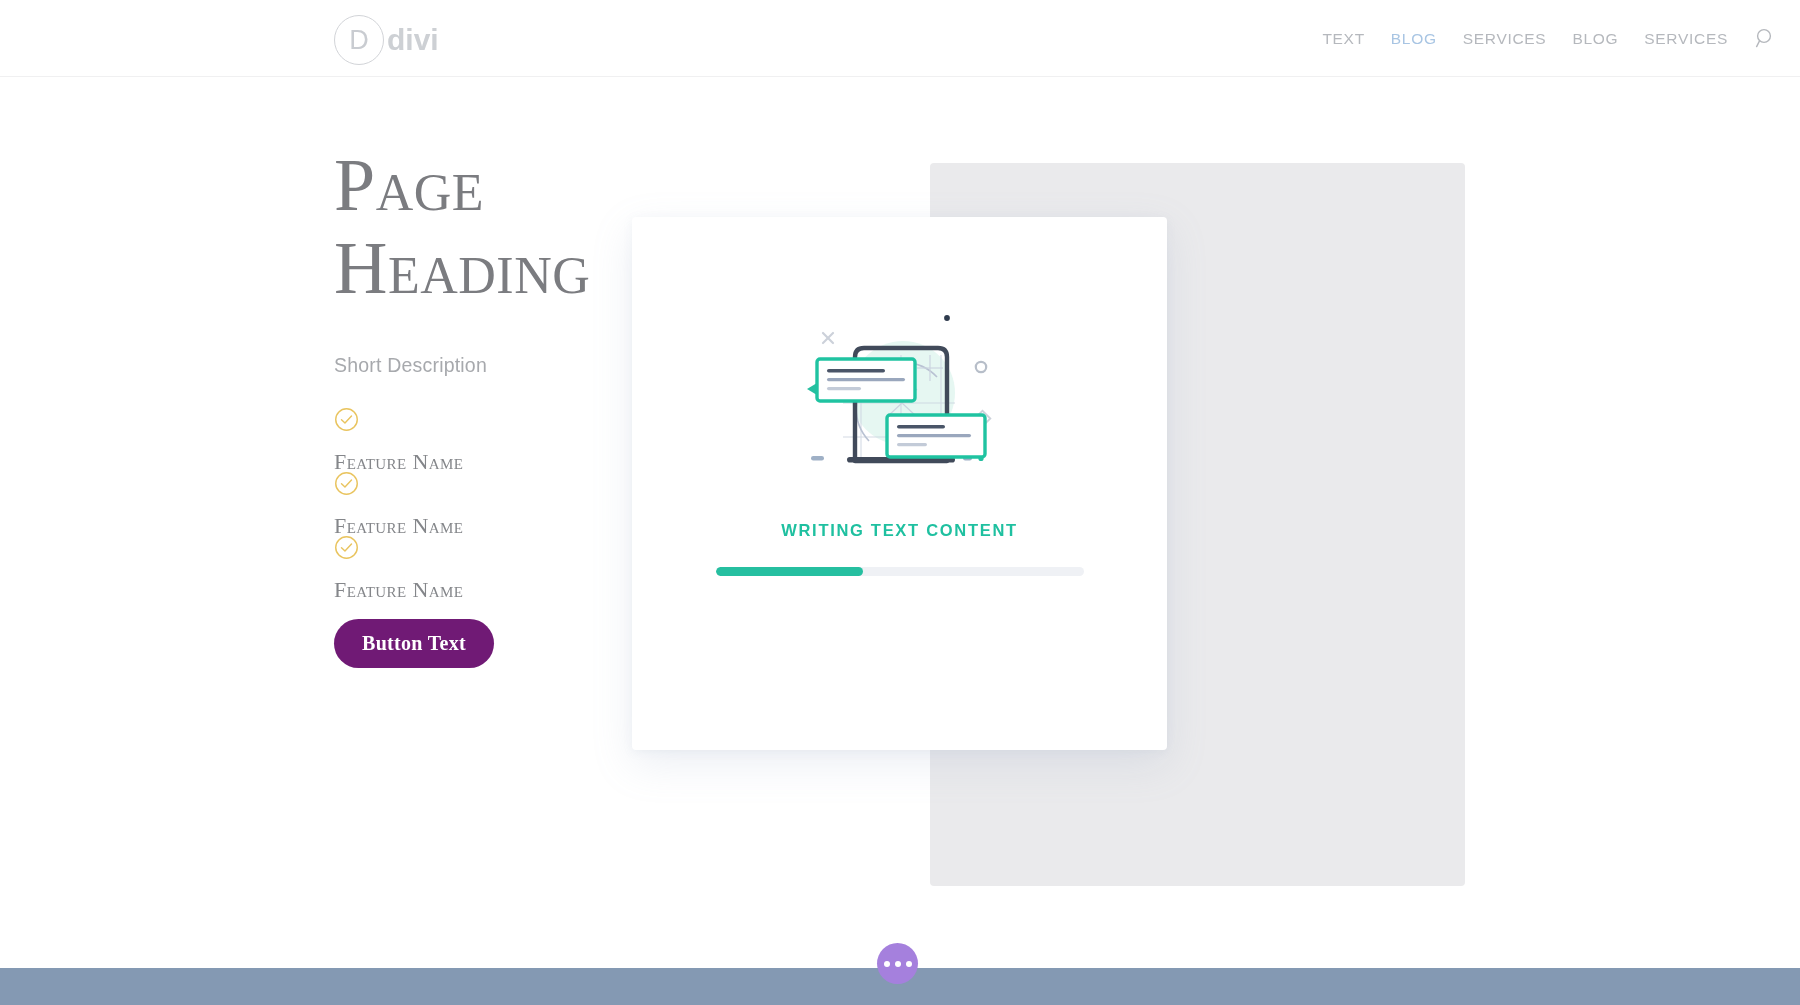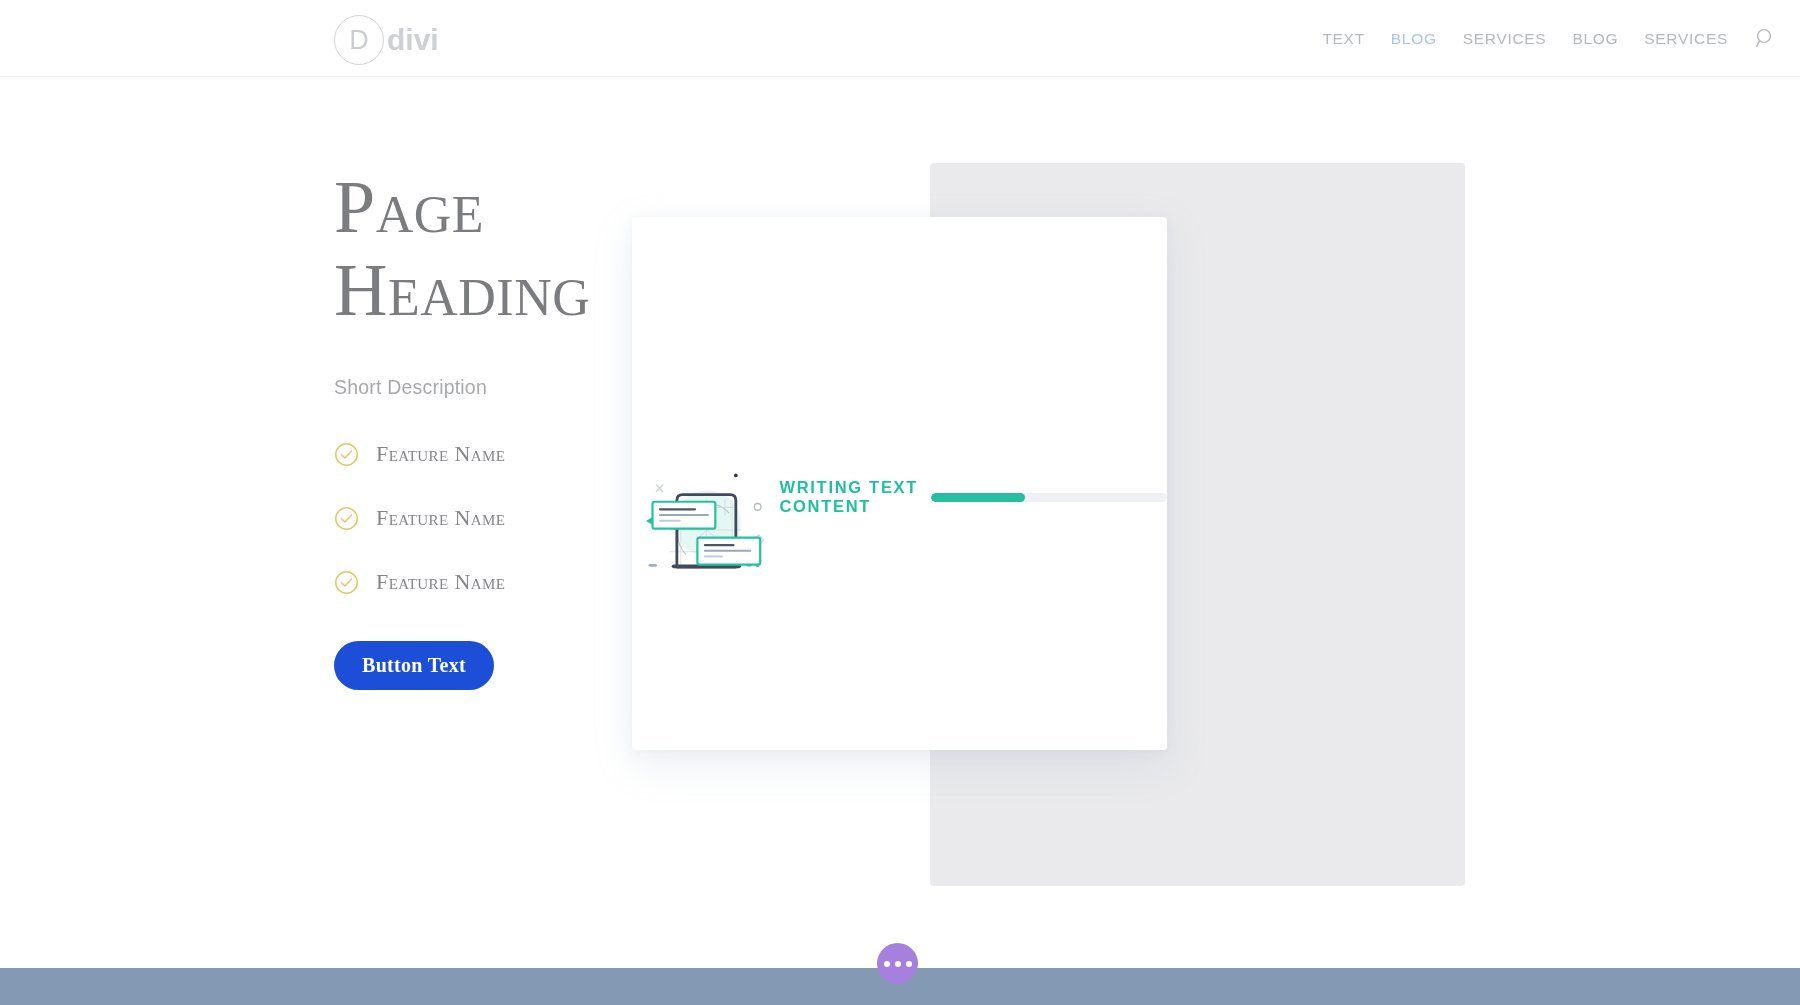--- a/index.html
+++ b/index.html
@@ -46,49 +46,49 @@
     font-family: "Liberation Sans", sans-serif;
   }
   #nav .nav-item.active { color: #a8c5e3; }
   #nav .search-wrap {
     padding: 0 24px 0 14px; display: flex; align-items: center;
     cursor: pointer;
   }
   .search-glyph { display:block; }
 
   
-  #hero-left { position: absolute; left: 334px; top: 166px; width: 520px; z-index: 5; }
+  #hero-left { position: absolute; left: 334px; top: 144px; width: 520px; z-index: 5; }
   #page-heading {
     font-family: "Liberation Serif", serif;
     font-size: 74px; line-height: 1.12;
     color: #7b7c80; font-weight: 400;
     font-variant: small-caps;
     letter-spacing: 0.5px;
     white-space: pre-line;
   }
   #short-desc {
     margin-top: 44px;
     font-size: 19.5px; color: #a7a9ad; font-weight: 400;
     letter-spacing: 0.2px;
   }
   #feature-list { margin-top: 30px; }
   .feature-row {
-    display: flex; align-items: flex-end; gap: 17px;
-    height: 38px; margin-bottom: 26px;
+    display: flex; align-items: flex-start; gap: 17px;
+    height: 38px; margin-bottom: 26px; flex-direction: column;
   }
   .check-icon { width: 25px; height: 25px; flex: 0 0 25px; display:block; }
   .feature-label {
     font-family: "Liberation Serif", serif;
     font-variant: small-caps;
     font-size: 22px; color: #84868a; letter-spacing: 0.4px;
   }
   #cta-button {
     margin-top: 20px;
     display: inline-flex; align-items: center; justify-content: center;
-    background: #1d4ed8; color: #ffffff;
+    background: #701a75; color: #ffffff;
     font-family: "Liberation Serif", serif;
     font-weight: 700; font-size: 20px; letter-spacing: 0.3px;
     padding: 0 28px; height: 49px;
     border-radius: 26px; border: none; cursor: pointer;
   }
 
   
   #gray-panel {
     position: absolute; left: 930px; top: 163px;
     width: 535px; height: 723px;
@@ -98,21 +98,21 @@
   }
 
   
   #white-card {
     position: absolute; left: 632px; top: 217px;
     width: 535px; height: 533px;
     background: #ffffff;
     border-radius: 4px;
     box-shadow: 0 14px 40px rgba(140,160,190,0.17), 0 2px 10px rgba(150,165,190,0.10);
     z-index: 10;
-    display: flex; flex-direction: row; align-items: center;
+    display: flex; flex-direction: column; align-items: center;
   }
   #illustration { margin-top: 88px; width: 230px; height: 190px; display:block; }
   #card-title {
     margin-top: 26px;
     color: #1fc0a0; font-weight: 700; font-size: 16.5px;
     letter-spacing: 1.7px;
     font-family: "Liberation Sans", sans-serif;
   }
   #progress-track {
     margin-top: 27px;

